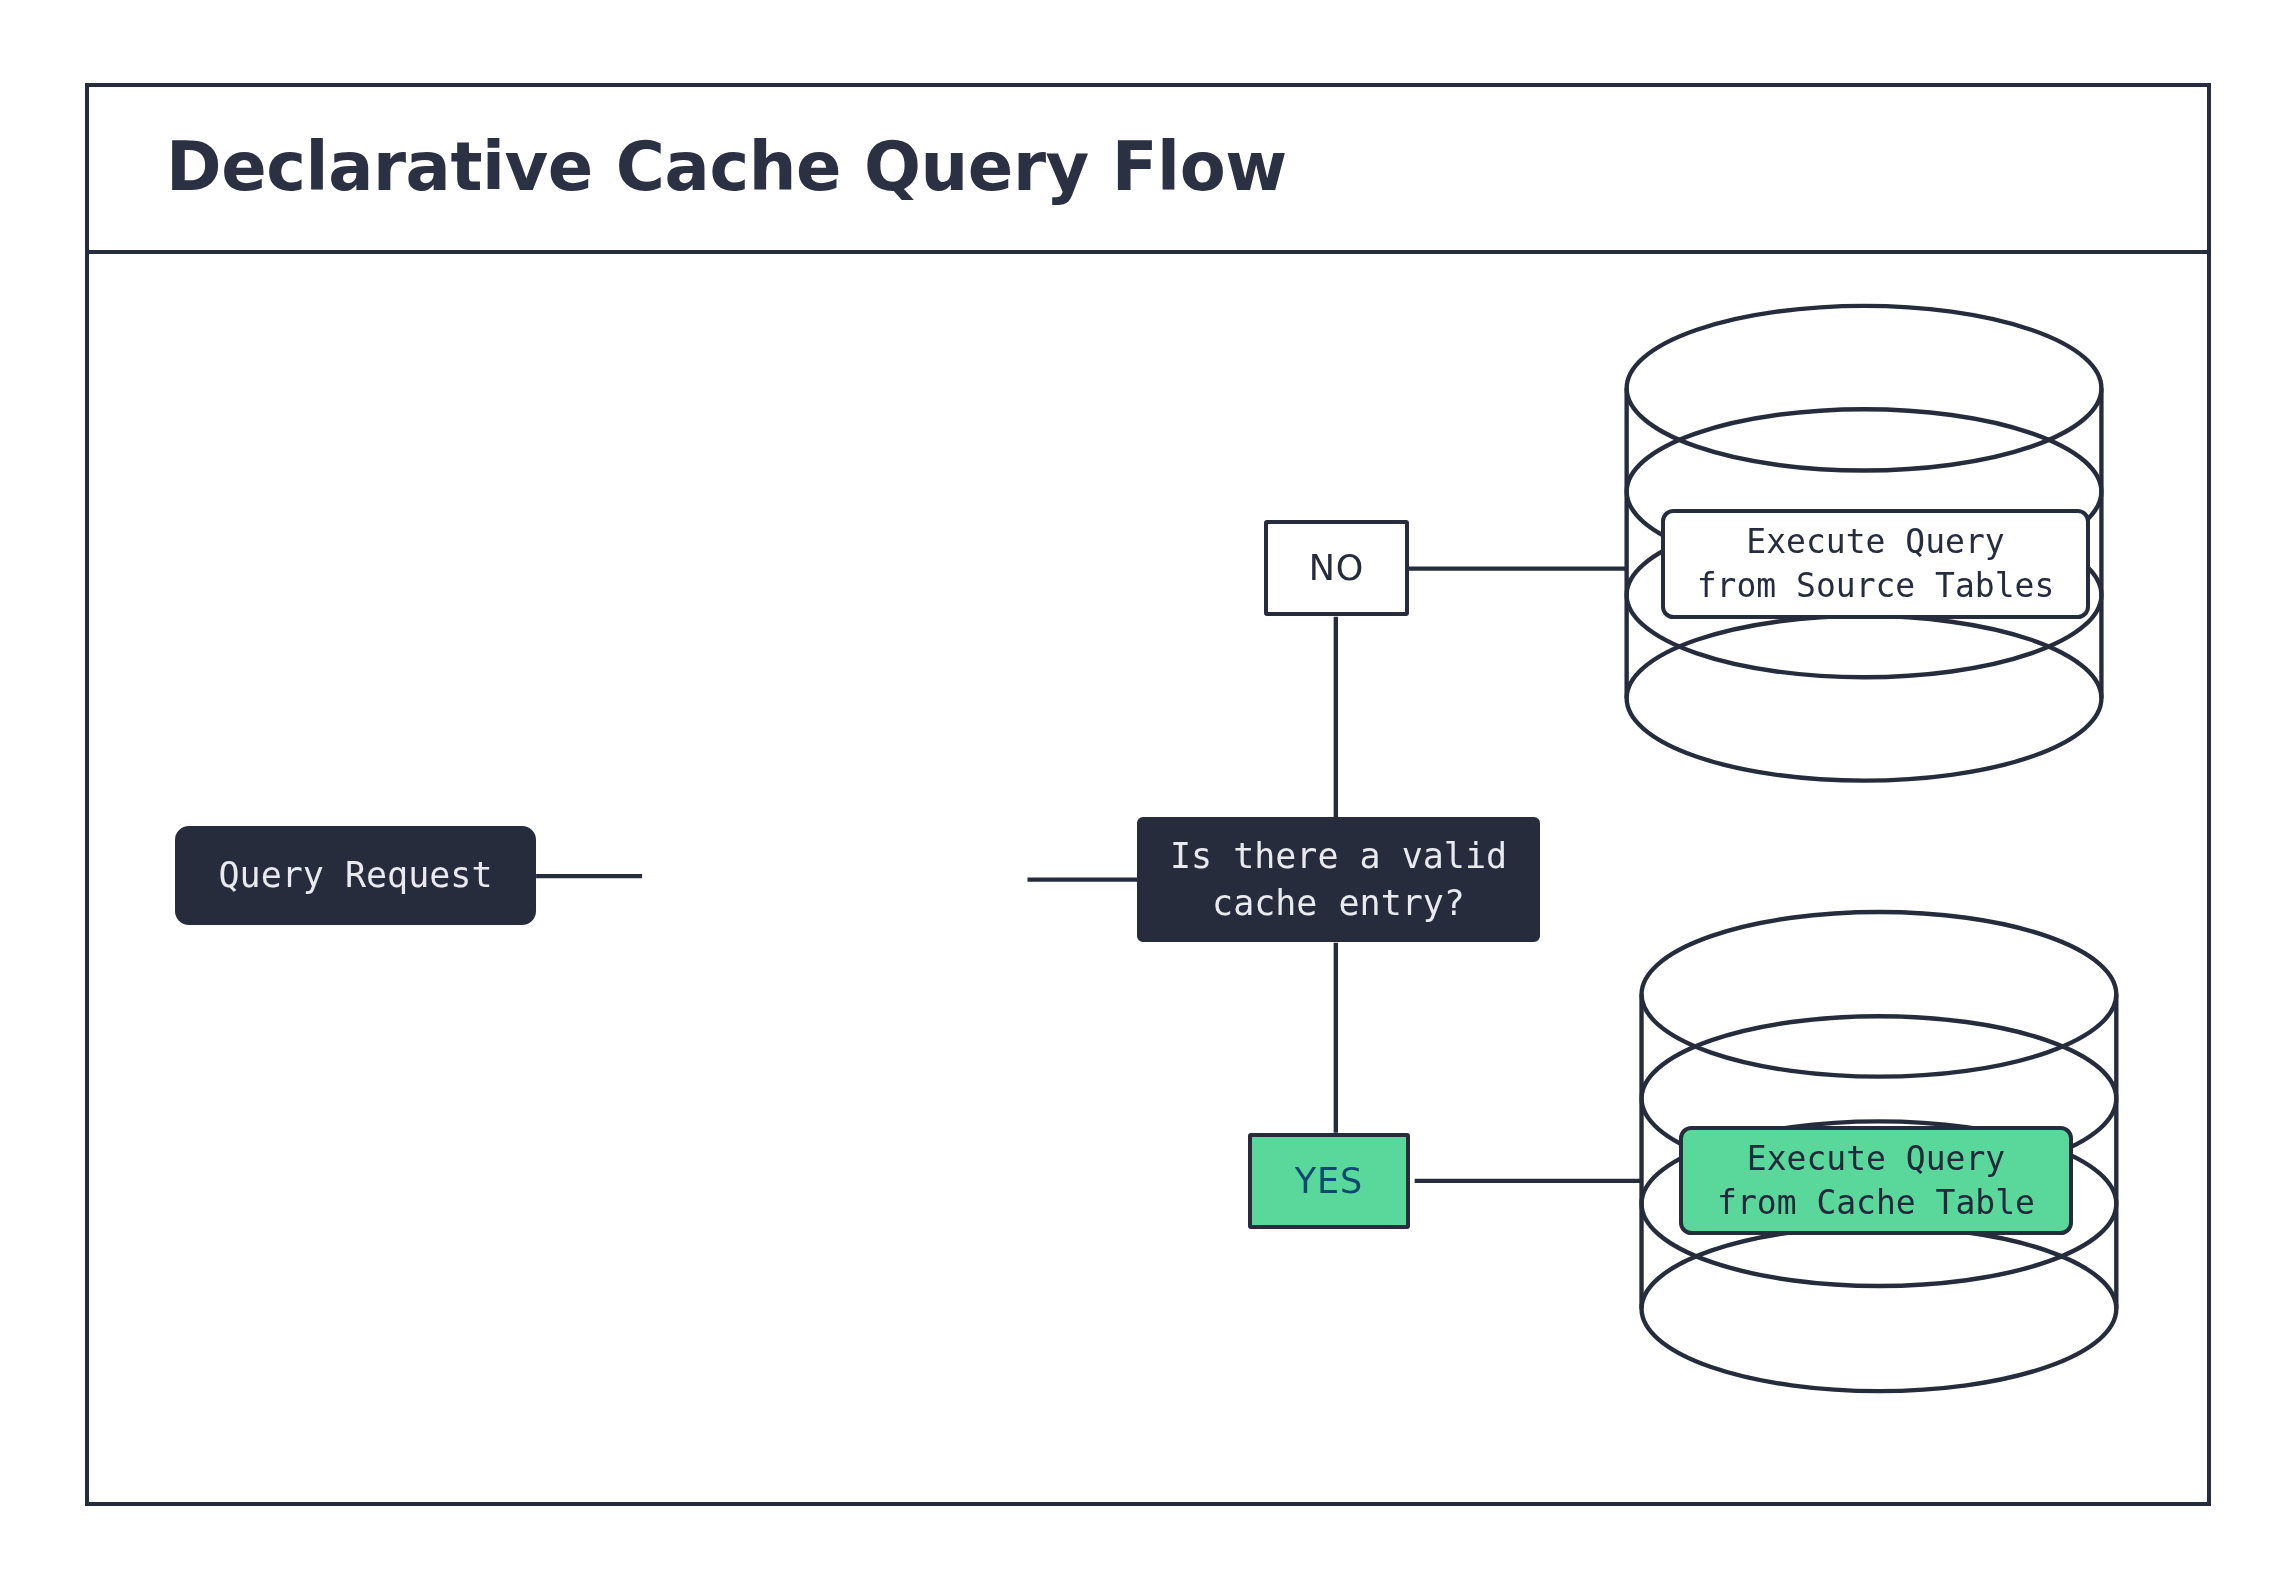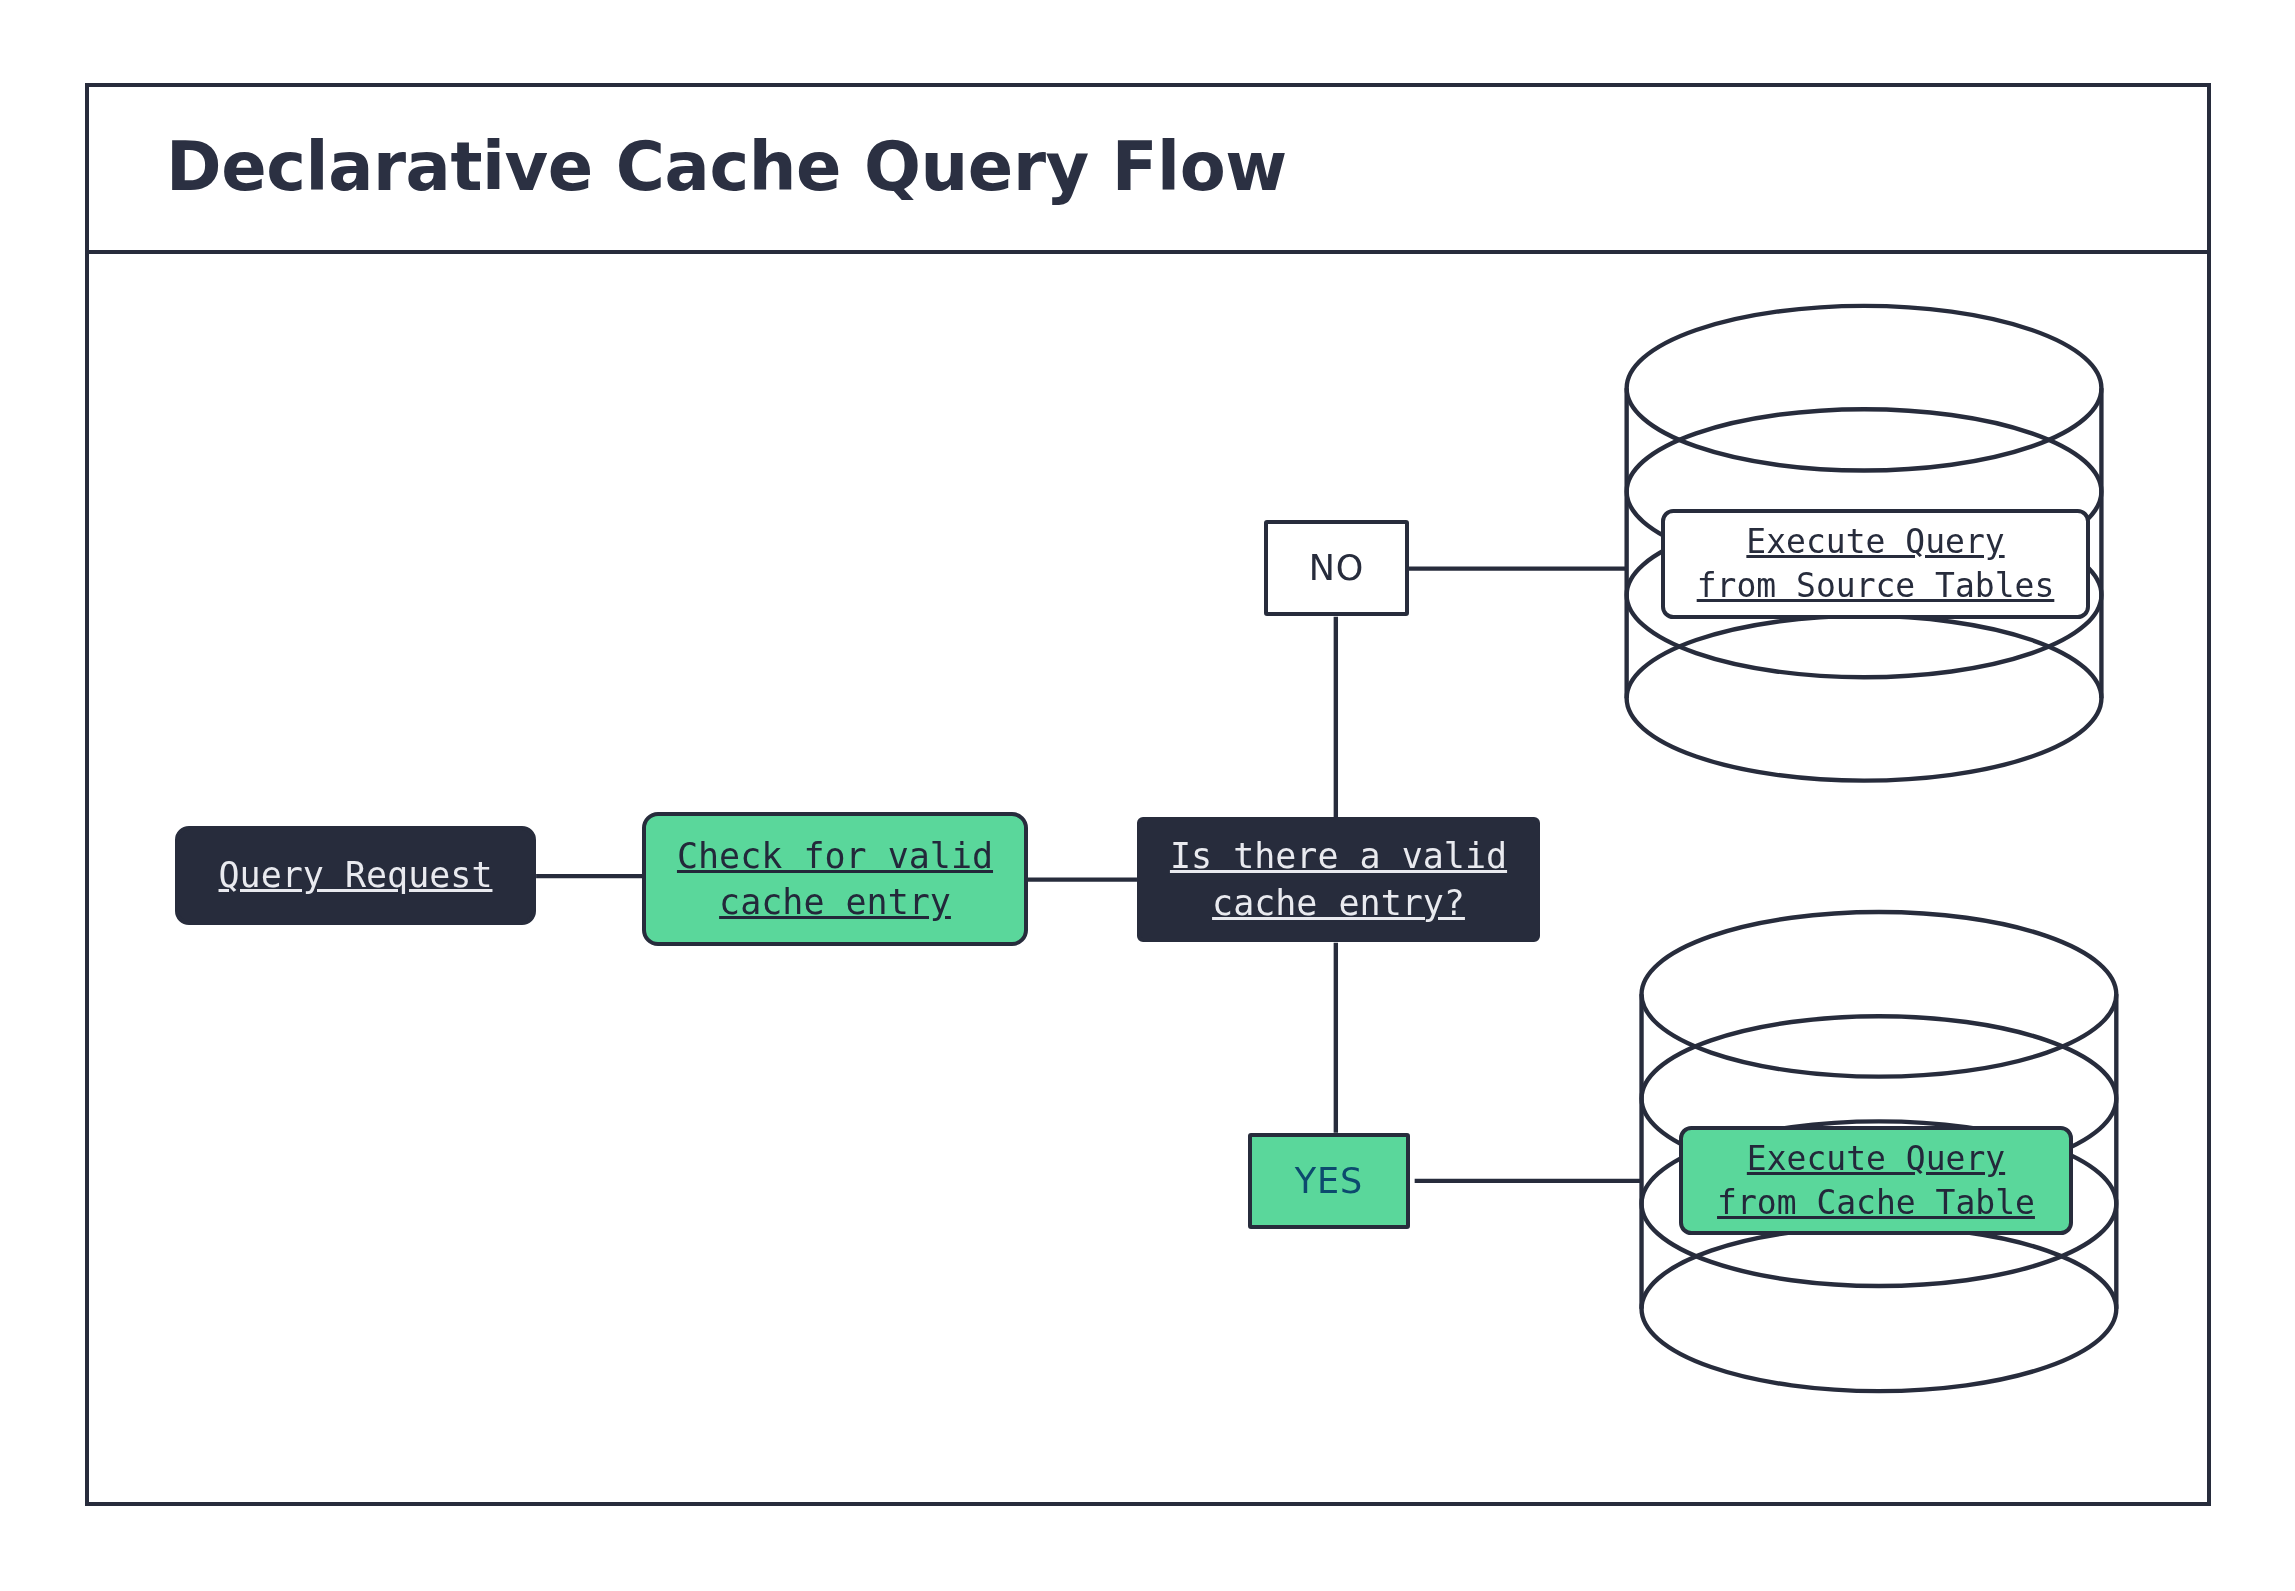--- a/index.html
+++ b/index.html
@@ -70,21 +70,20 @@
     position: absolute;
     box-sizing: border-box;
     display: flex;
     align-items: center;
     justify-content: center;
     text-align: center;
     font-family: "DejaVu Sans Mono", monospace;
     line-height: 1.32;
     white-space: pre-line;
     border-radius: 12.3px;
-    text-decoration: underline;
   }
 
   .node.dark {
     background: #272c3c;
     color: #e9eaef;
     border: 4.4px solid #272c3c;
   }
   .node.green {
     background: #5ad79b;
     color: #23283a;
@@ -180,22 +179,20 @@
         <ellipse cx="2145" cy="1135" rx="271" ry="94"></ellipse>
         <ellipse cx="2145" cy="1254" rx="271" ry="94"></ellipse>
         <ellipse cx="2145" cy="1374" rx="271" ry="94"></ellipse>
         <ellipse cx="2145" cy="1494" rx="271" ry="94"></ellipse>
       </g>
     </g>
   </svg>
 
   <div id="node-query-request" class="node dark">Query Request</div>
 
-  <div id="node-check-cache" class="node green">Check for valid
-cache entry</div>
 
   <div id="node-decision" class="node dark">Is there a valid
 cache entry?</div>
 
   <div id="node-exec-source" class="node plain">Execute Query
 from Source Tables</div>
 
   <div id="node-exec-cache" class="node green">Execute Query
 from Cache Table</div>
 

